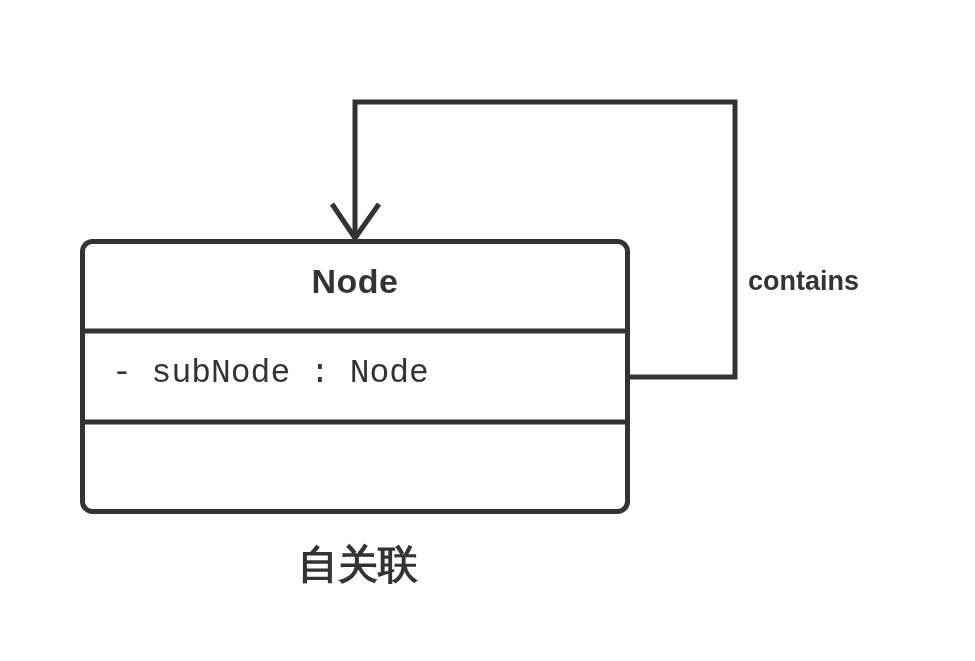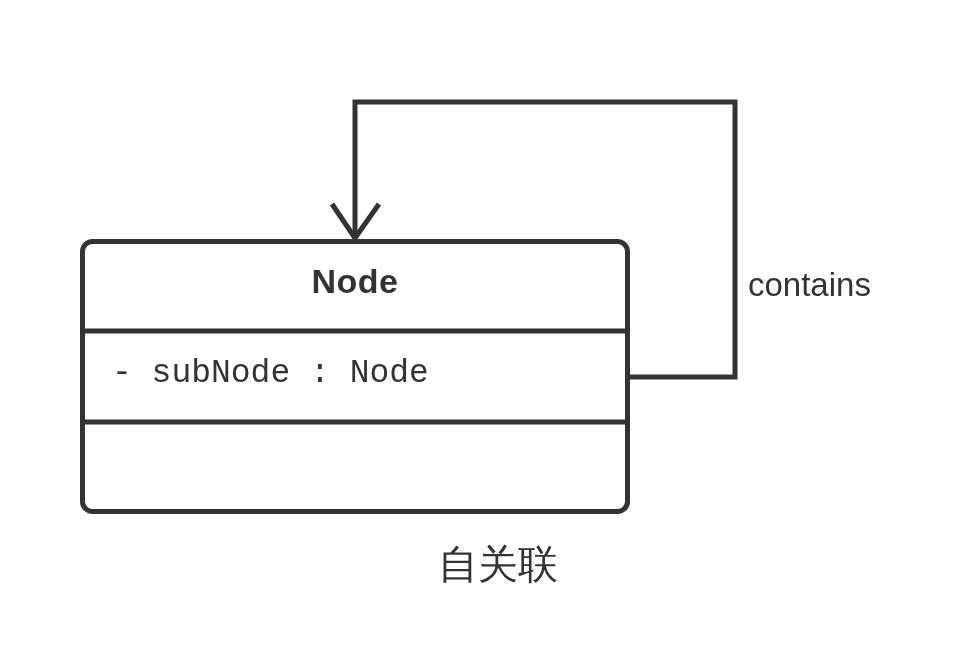--- a/index.html
+++ b/index.html
@@ -54,32 +54,33 @@
     left: 104px;
     top: 325px;
     font-size: 33px;
     font-weight: normal;
     font-family: Liberation Mono, monospace;
   }
 
   #assoc-label {
     left: 740px;
     top: 236px;
-    font-size: 33px;
-    font-weight: normal;
+    font-size: 27px;
+    font-weight: bold;
   }
 
   #caption {
     left: 150px;
     top: 512px;
     width: 400px;
-    text-align: right;
+    text-align: center;
     font-size: 40px;
     font-family: "DejaVu Serif", "Liberation Serif", serif;
     color: #333333;
+    font-weight: bold;
   }
 </style>
 </head>
 <body>
 
 <div id="canvas">
 
   <svg class="diagram-svg" viewBox="0 0 975 661">
 
     <polyline points="622,345 727,345 727,70 347,70 347,205" fill="none" stroke="#333333" stroke-width="5" stroke-linecap="butt" stroke-linejoin="miter"></polyline>

